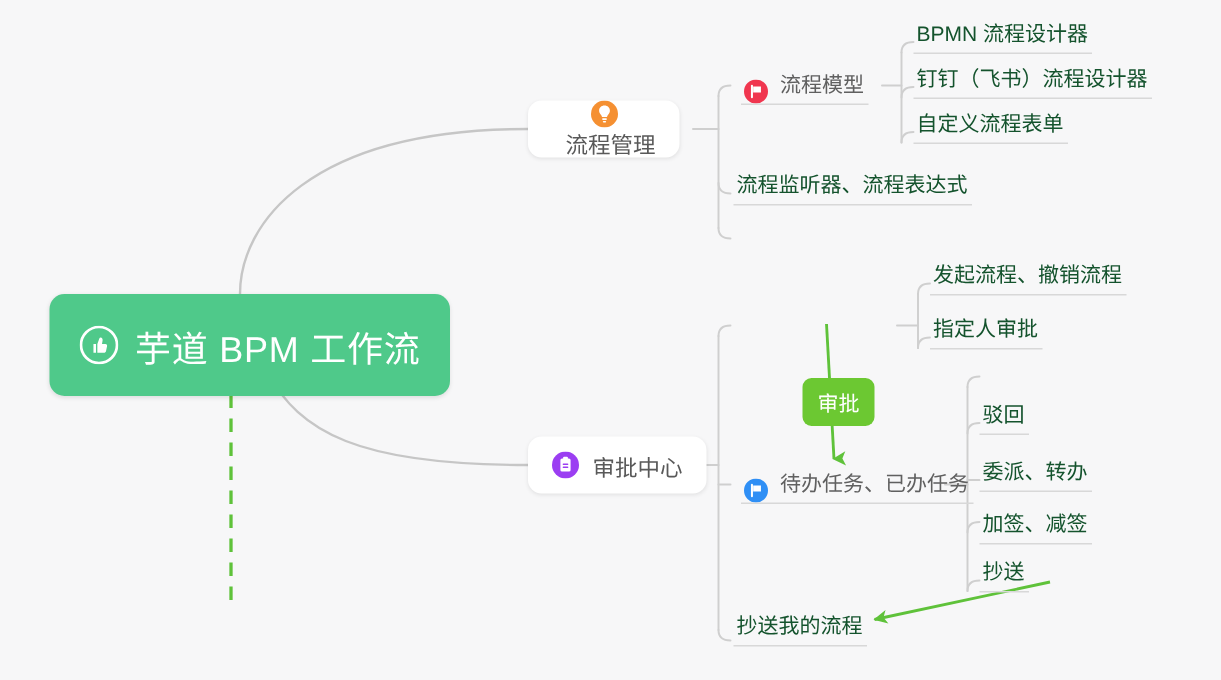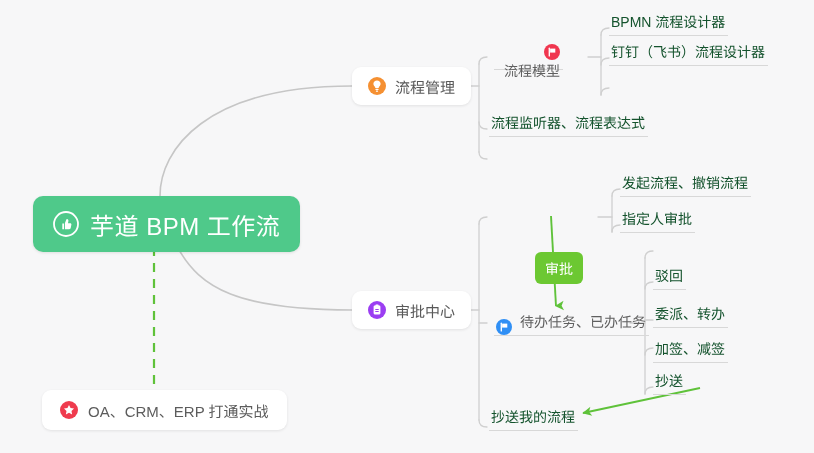--- a/index.html
+++ b/index.html
@@ -36,21 +36,21 @@
     display: flex;
     align-items: center;
     white-space: nowrap;
   }
 
   
   .root-node {
     background: #4fc98a;
     border-radius: 10px;
     padding: 0 20px;
-    height: 56px;
+    height: 68px;
     box-shadow: 0 1px 3px rgba(0,0,0,0.10);
   }
   .root-label {
     color: #ffffff;
     font-size: 24px;
     letter-spacing: 0.5px;
     margin-left: 11px;
   }
 
   
@@ -188,50 +188,53 @@
         <circle cx="13" cy="13" r="12" fill="none" stroke="#ffffff" stroke-width="1.8"></circle>
         <path d="M9.3,12.4 L11.0,12.4 L11.0,18.2 L9.3,18.2 Z" fill="#ffffff"></path>
         <path d="M11.9,12.3 L11.9,18.2 L16.2,18.2 C17.0,18.2 17.6,17.7 17.7,17.0
                  L18.4,13.6 C18.5,12.9 18.0,12.3 17.3,12.3 L15.0,12.3
                  L15.4,10.0 C15.6,9.0 15.0,8.1 14.1,8.0 C13.7,8.0 13.4,8.2 13.3,8.5 Z" fill="#ffffff"></path>
       </svg>
     </span>
     <span class="root-label">芋道 BPM 工作流</span>
   </div>
 
-  <div class="node card-node" style="left:352px; top:67px;">
+  <div class="node card-node" style="left:352px; top:67px;flex-direction:column;">
     <span class="icon">
       <svg width="18" height="18" viewBox="0 0 18 18">
         <circle cx="9" cy="9" r="9" fill="#f59032"></circle>
         <path d="M9,3.4 C6.9,3.4 5.4,4.9 5.4,6.8 C5.4,8.0 6.0,8.8 6.7,9.6
                  C7.1,10.0 7.3,10.4 7.3,11.0 L10.7,11.0 C10.7,10.4 10.9,10.0 11.3,9.6
                  C12.0,8.8 12.6,8.0 12.6,6.8 C12.6,4.9 11.1,3.4 9,3.4 Z" fill="#ffffff"></path>
         <rect x="7.4" y="11.8" width="3.2" height="1.2" rx="0.6" fill="#ffffff"></rect>
         <rect x="7.9" y="13.6" width="2.2" height="1.1" rx="0.55" fill="#ffffff"></rect>
       </svg>
     </span>
     <span class="card-label">流程管理</span>
   </div>
 
-  <div class="node text-node" style="left:494px; top:44px;flex-direction:column;">
+  <div class="node text-node" style="left:494px; top:44px;">
     <span class="icon">
       <svg width="16" height="16" viewBox="0 0 16 16">
         <circle cx="8" cy="8" r="8" fill="#f0364f"></circle>
         <path d="M5.3,4.2 L5.3,11.9" stroke="#ffffff" stroke-width="1.35" stroke-linecap="round"></path>
         <path d="M6.1,4.6 L11.3,4.6 L11.3,8.6 L6.1,8.6 Z" fill="#ffffff"></path>
       </svg>
     </span>
     <span class="card-label">流程模型</span>
   </div>
 
   <div class="node text-node leaf-node" style="left:609px; top:10px;">
     <span class="text-label">BPMN 流程设计器</span>
   </div>
   <div class="node text-node leaf-node" style="left:609px; top:40px;">
     <span class="text-label">钉钉（飞书）流程设计器</span>
+  </div>
+  <div class="node text-node leaf-node" style="left:609px; top:70px;">
+    <span class="text-label">自定义流程表单</span>
   </div>
 
   <div class="node text-node leaf-node" style="left:489px; top:111px;">
     <span class="text-label">流程监听器、流程表达式</span>
   </div>
 
   <div class="node card-node" style="left:352px; top:291px;">
     <span class="icon">
       <svg width="18" height="18" viewBox="0 0 18 18">
         <circle cx="9" cy="9" r="9" fill="#9b3ef2"></circle>
@@ -277,24 +280,14 @@
     <span class="text-label">加签、减签</span>
   </div>
   <div class="node text-node leaf-node" style="left:653px; top:369px;">
     <span class="text-label">抄送</span>
   </div>
 
   <div class="node text-node leaf-node" style="left:489px; top:405px;">
     <span class="text-label">抄送我的流程</span>
   </div>
 
-  <div class="node card-node footnote-node" style="left:42px; top:390px;">
-    <span class="icon">
-      <svg width="18" height="18" viewBox="0 0 18 18">
-        <circle cx="9" cy="9" r="9" fill="#ef3b4e"></circle>
-        <path d="M9,3.9 L10.55,7.05 L14.03,7.56 L11.51,10.01 L12.11,13.47
-                 L9,11.84 L5.89,13.47 L6.49,10.01 L3.97,7.56 L7.45,7.05 Z" fill="#ffffff"></path>
-      </svg>
-    </span>
-    <span class="footnote-label">OA、CRM、ERP 打通实战</span>
-  </div>
 
 </div>
 
 </body></html>

